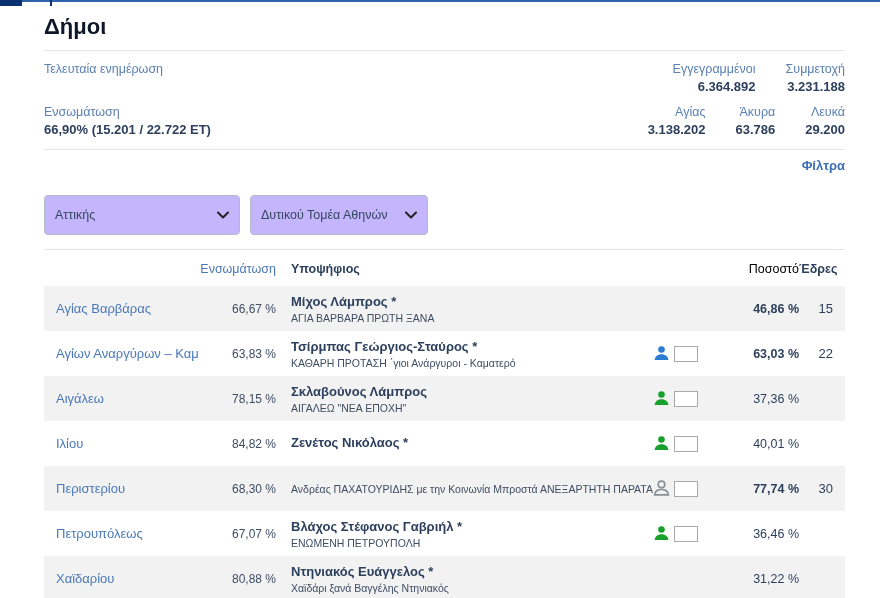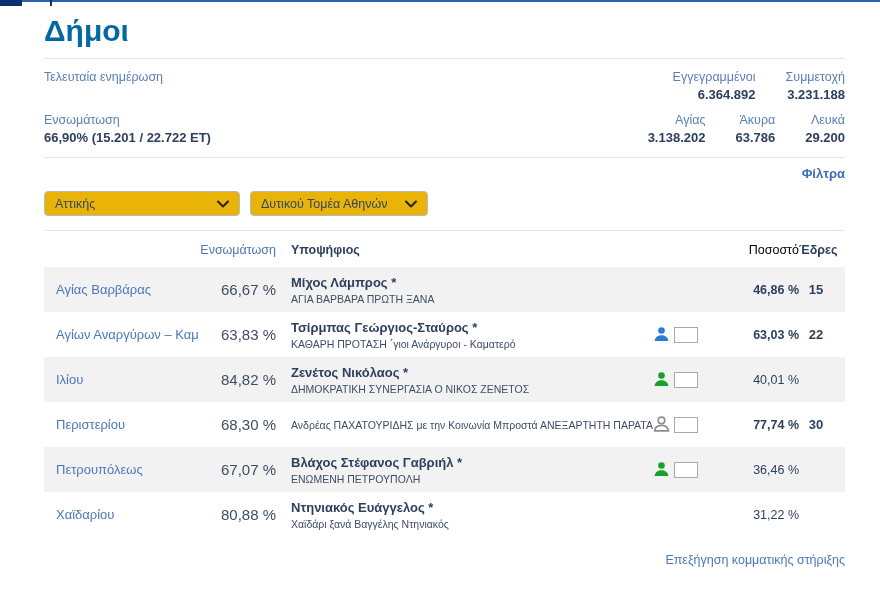--- a/index.html
+++ b/index.html
@@ -6,76 +6,76 @@
   html, body { width: 880px; height: 598px; background: #fff; overflow: hidden; }
   body { font-family: "Liberation Sans", sans-serif; position: relative; color: #2c3f5c; }
 
   
   .top-line { position: absolute; top: 0; left: 0; width: 880px; height: 2px; background: #2f62ad; }
   .top-tab  { position: absolute; top: 0; left: 0; width: 22px; height: 6px; background: #0c3170; }
   .top-tick { position: absolute; top: 0; left: 50px; width: 2px; height: 6px; background: #0c3170; }
 
   .page { padding: 10px 35px 0 44px; }
 
-  .page-title { font-size: 30px; font-weight: bold; color: #0369a1; margin-top: 4px; }
+  .page-title { font-size: 22px; font-weight: bold; color: #0f172a; margin-top: 4px; }
 
   .divider { border: none; border-top: 1px solid #e2e6ea; margin: 0; }
   .div-1 { margin-top: 10px; }
 
   
   .stats { padding: 8px 0 10px 0; }
   .stat-row { display: flex; justify-content: space-between; align-items: flex-start; margin-top: 7px; gap: 44px; }
   .stat-row:first-child { margin-top: 2px; }
   .stat-label { font-size: 12.5px; color: #5b80b5; line-height: 1.35; }
   .stat-value { font-size: 13px; font-weight: bold; color: #2c3f5c; line-height: 1.45; }
   .stat-group-right { display: flex; gap: 30px; }
   .stat-group-right .stat { text-align: right; }
 
   
   .filters { padding: 8px 0 14px 0; }
   .filters-label { font-size: 13px; font-weight: bold; color: #3f6fb5; margin-bottom: 10px; text-align: right; }
   .selects { display: flex; gap: 10px; }
-  .select { height: 25px; border: 1px solid #b3bcc4; border-radius: 4px; background: #eab308;
+  .select { height: 40px; border: 1px solid #b3bcc4; border-radius: 4px; background: #c4b5fd;
             display: flex; align-items: center; justify-content: space-between;
-            padding: 0 10px; font-size: 12.5px; color: #33475f; cursor: pointer; }
+            padding: 0 10px; font-size: 12.5px; color: #33475f; cursor: pointer; margin-top: 12px; }
   .select-region { width: 196px; }
   .select-district { width: 178px; }
   .chev { display: flex; align-items: center; margin-left: 8px; }
 
   
   .thead { display: flex; align-items: center; padding: 12px 0 10px 0; font-size: 12.5px; }
   .h-muni  { width: 155px; }
   .h-int   { width: 77px; text-align: right; color: #4a78b8; }
   .h-cand  { flex: 1; padding-left: 15px; color: #2c3f5c; font-weight: bold; }
   .h-icons { width: 84px; }
   .h-pct   { width: 62px; text-align: right; color: #000000; }
   .h-seats { width: 46px; padding-right: 12px; text-align: right; color: #2c3f5c; font-weight: bold; }
   .h-int, .h-pct { cursor: pointer; }
 
   .trow { display: flex; align-items: center; height: 45px; background: #fff; }
   .trow:nth-child(odd) { background: #f2f2f2; }
   .c-muni { width: 155px; padding-left: 12px; font-size: 13px; color: #4a78b8; text-decoration: none;
             white-space: nowrap; overflow: hidden; cursor: pointer; }
-  .c-int  { width: 77px; text-align: right; font-size: 15px; color: #3f4d63; }
+  .c-int  { width: 77px; text-align: right; font-size: 12px; color: #3f4d63; }
   .c-cand { flex: 1; padding-left: 15px; min-width: 0; }
   .cand-name  { font-size: 13px; font-weight: bold; color: #2c3f5c; margin-bottom: 3px; }
   .cand-party { font-size: 10.5px; color: #3f4d63; white-space: nowrap; overflow: hidden; }
   .c-icons { width: 84px; display: flex; align-items: center; gap: 4px; }
   .support-box { width: 24px; height: 16px; border: 1px solid #a9a9a9; background: #fff; display: inline-block; }
   .person-icon { display: flex; align-items: center; }
   .person-icon svg circle, .person-icon svg path { fill: currentColor; }
   .sup-blue    { color: #2b7cd3; }
   .sup-green   { color: #17a02b; }
   .sup-outline { color: #8a8f94; }
   .sup-outline .person-icon svg circle, .sup-outline .person-icon svg path
                { fill: none; stroke: currentColor; stroke-width: 1.5; }
   .sup-none { visibility: hidden; }
   .c-pct  { width: 62px; text-align: right; font-size: 12.5px; color: #2c3f5c; }
   .w-true .c-pct { font-weight: bold; }
-  .c-seats { width: 46px; padding-right: 12px; text-align: center; font-size: 13px; font-weight: bold; color: #2c3f5c; }
+  .c-seats { width: 46px; padding-right: 12px; text-align: right; font-size: 13px; font-weight: normal; color: #2c3f5c; }
 
   
   .tfoot { text-align: right; margin-top: 13px; }
   .legend-link { font-size: 12.5px; color: #4a78b8; text-decoration: none; cursor: pointer; }
 </style>
 </head>
 <body>
 
 <div class="top-line"></div>
 <div class="top-tab"></div>
@@ -195,27 +195,45 @@
               <circle cx="8" cy="4.2" r="3.1"></circle>
               <path d="M8 8.8 c-3.7 0 -6.1 2.3 -6.5 5.2 h13 c-0.4 -2.9 -2.8 -5.2 -6.5 -5.2 z"></path>
             </svg>
           </span>
         <span class="support-box"></span>
       </div>
       <div class="c-pct">63,03 %</div>
       <div class="c-seats">22</div>
     </div>
 
+    <div class="trow w-false">
+      <a class="c-muni">Αιγάλεω</a>
+      <div class="c-int">78,15 %</div>
+      <div class="c-cand">
+        <div class="cand-name">Σκλαβούνος Λάμπρος</div>
+        <div class="cand-party">ΑΙΓΑΛΕΩ "ΝΕΑ ΕΠΟΧΗ"</div>
+      </div>
+      <div class="c-icons sup-green">
+        <span class="person-icon">
+            <svg width="17" height="17" viewBox="0 0 16 16">
+              <circle cx="8" cy="4.2" r="3.1"></circle>
+              <path d="M8 8.8 c-3.7 0 -6.1 2.3 -6.5 5.2 h13 c-0.4 -2.9 -2.8 -5.2 -6.5 -5.2 z"></path>
+            </svg>
+          </span>
+        <span class="support-box"></span>
+      </div>
+      <div class="c-pct">37,36 %</div>
+      <div class="c-seats"></div>
+    </div>
 
     <div class="trow w-false">
       <a class="c-muni">Ιλίου</a>
       <div class="c-int">84,82 %</div>
       <div class="c-cand">
         <div class="cand-name">Ζενέτος Νικόλαος *</div>
-        <div class="cand-party">ΔΗΜΟΚΡΑΤΙΚΗ ΣΥΝΕΡΓΑΣΙΑ Ο ΝΙΚΟΣ ΖΕΝΕΤΟΣ</div>
       </div>
       <div class="c-icons sup-green">
         <span class="person-icon">
             <svg width="17" height="17" viewBox="0 0 16 16">
               <circle cx="8" cy="4.2" r="3.1"></circle>
               <path d="M8 8.8 c-3.7 0 -6.1 2.3 -6.5 5.2 h13 c-0.4 -2.9 -2.8 -5.2 -6.5 -5.2 z"></path>
             </svg>
           </span>
         <span class="support-box"></span>
       </div>

